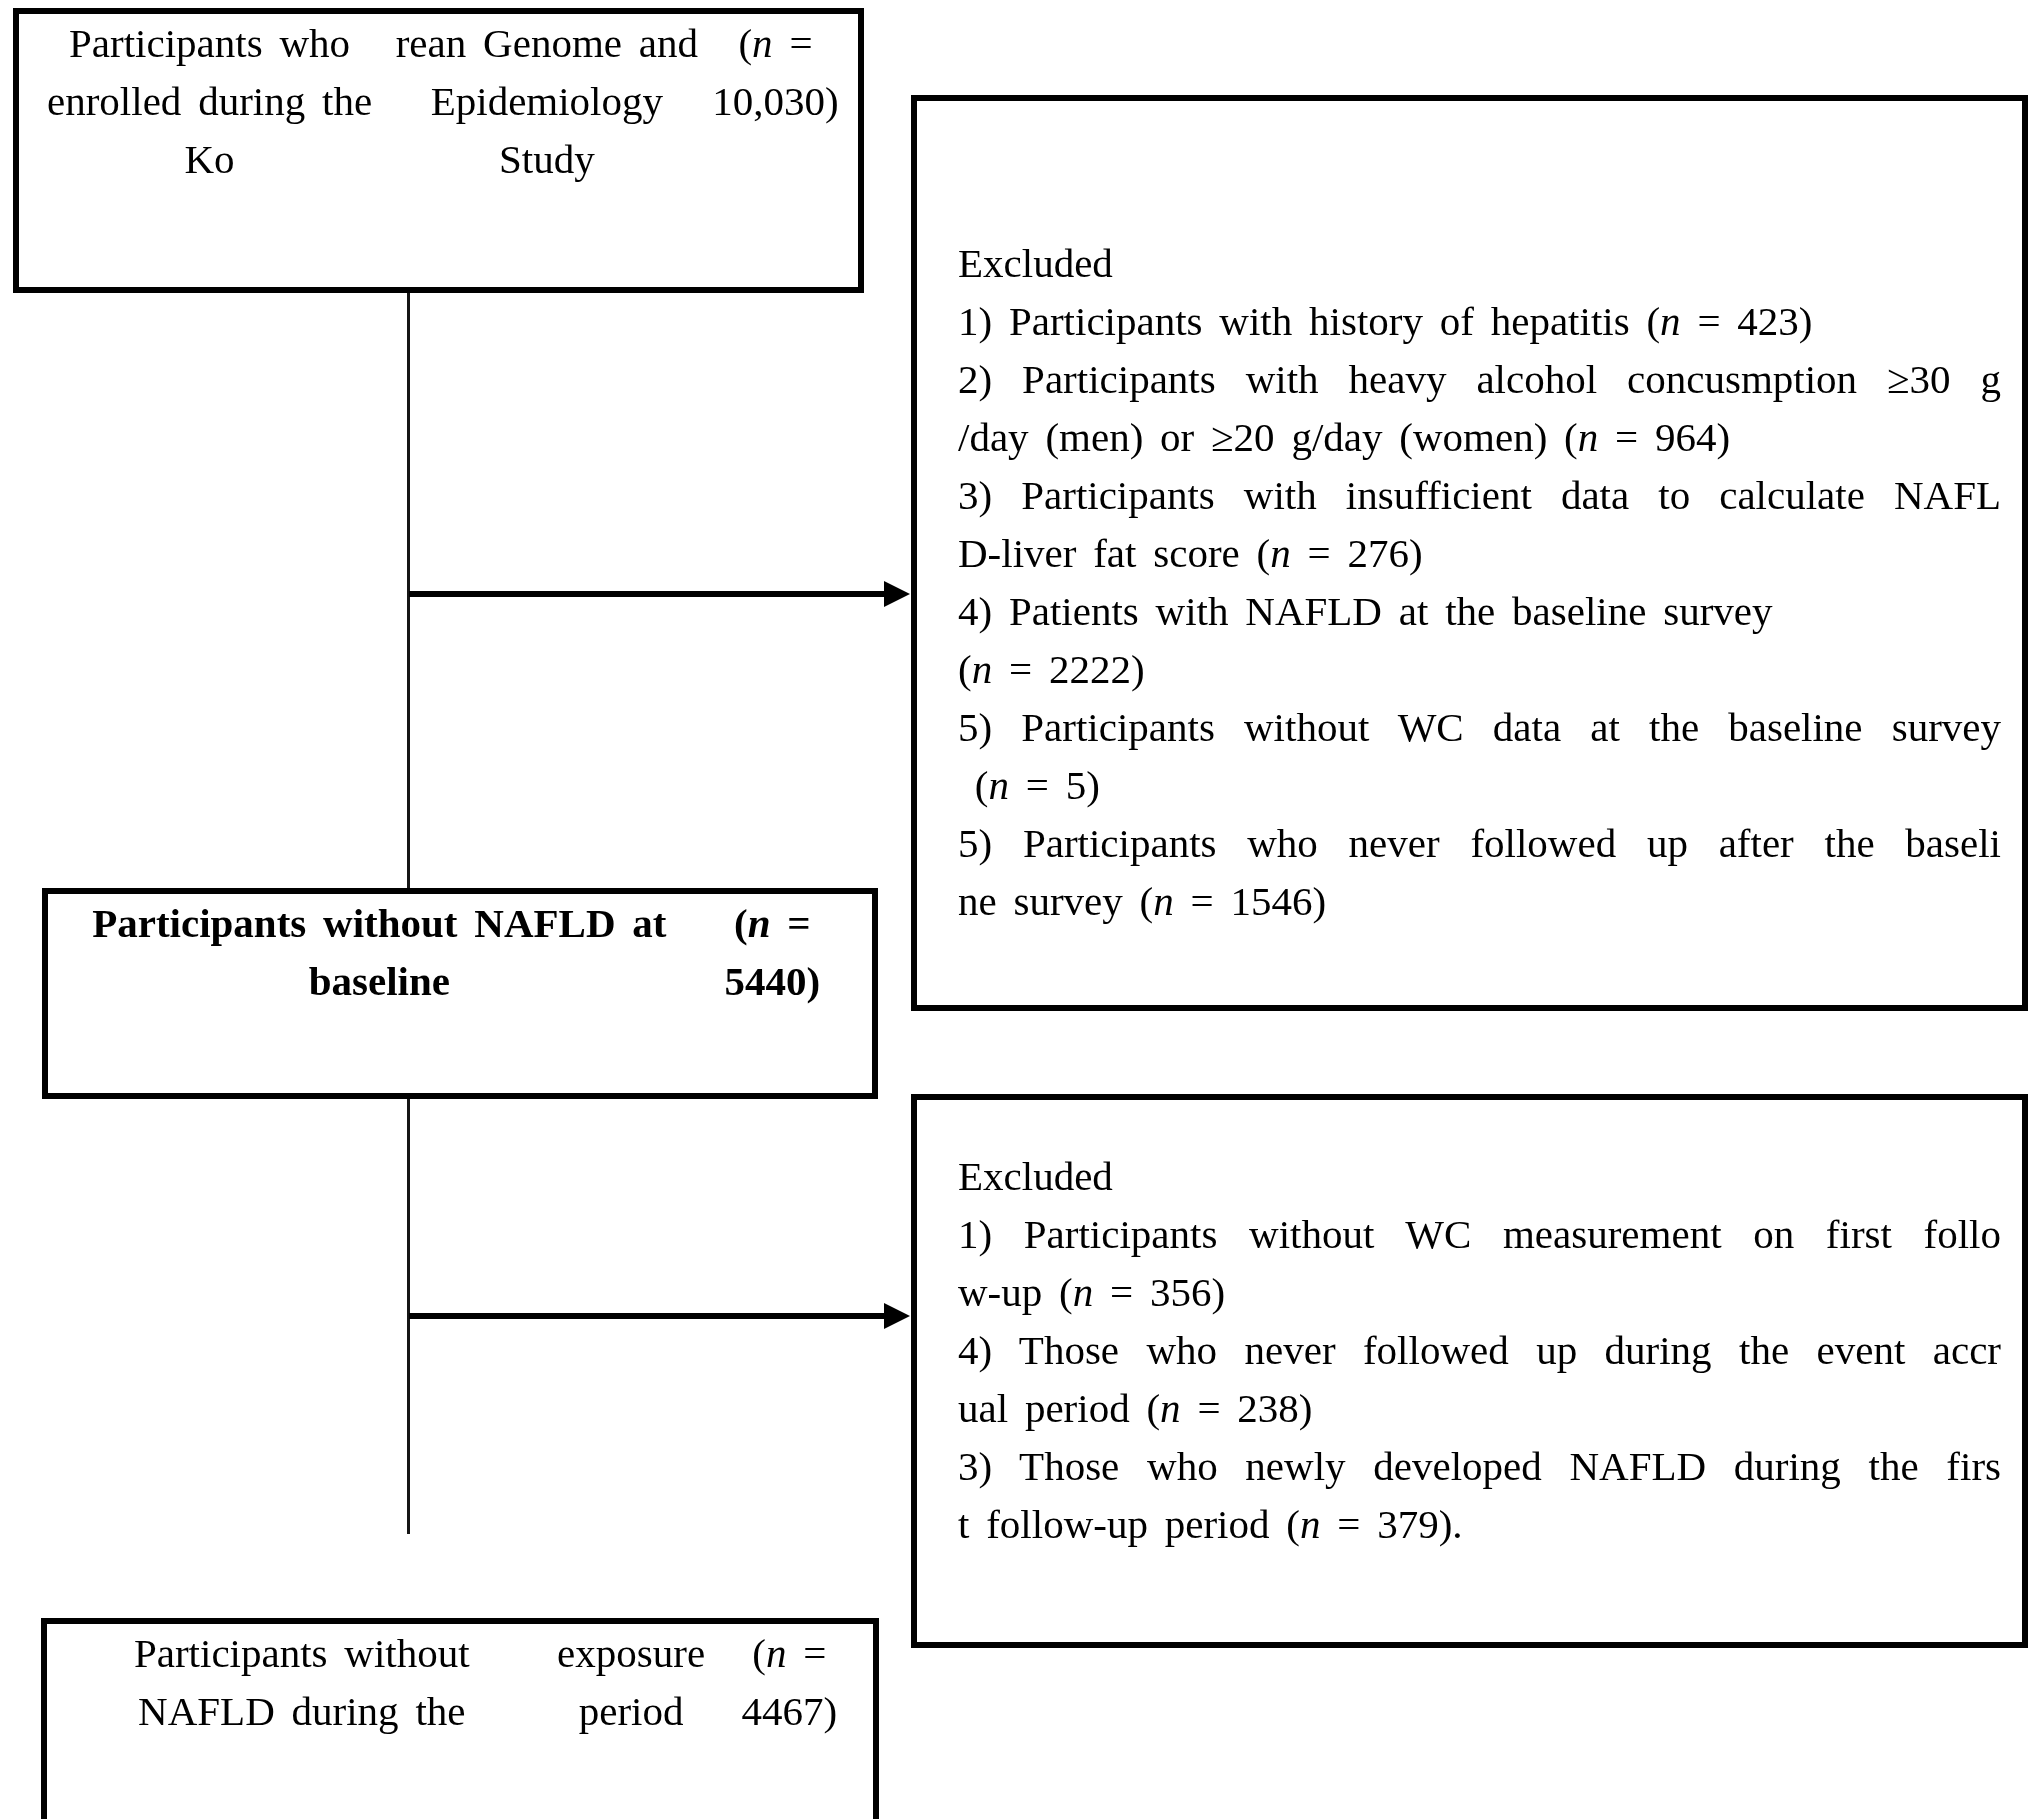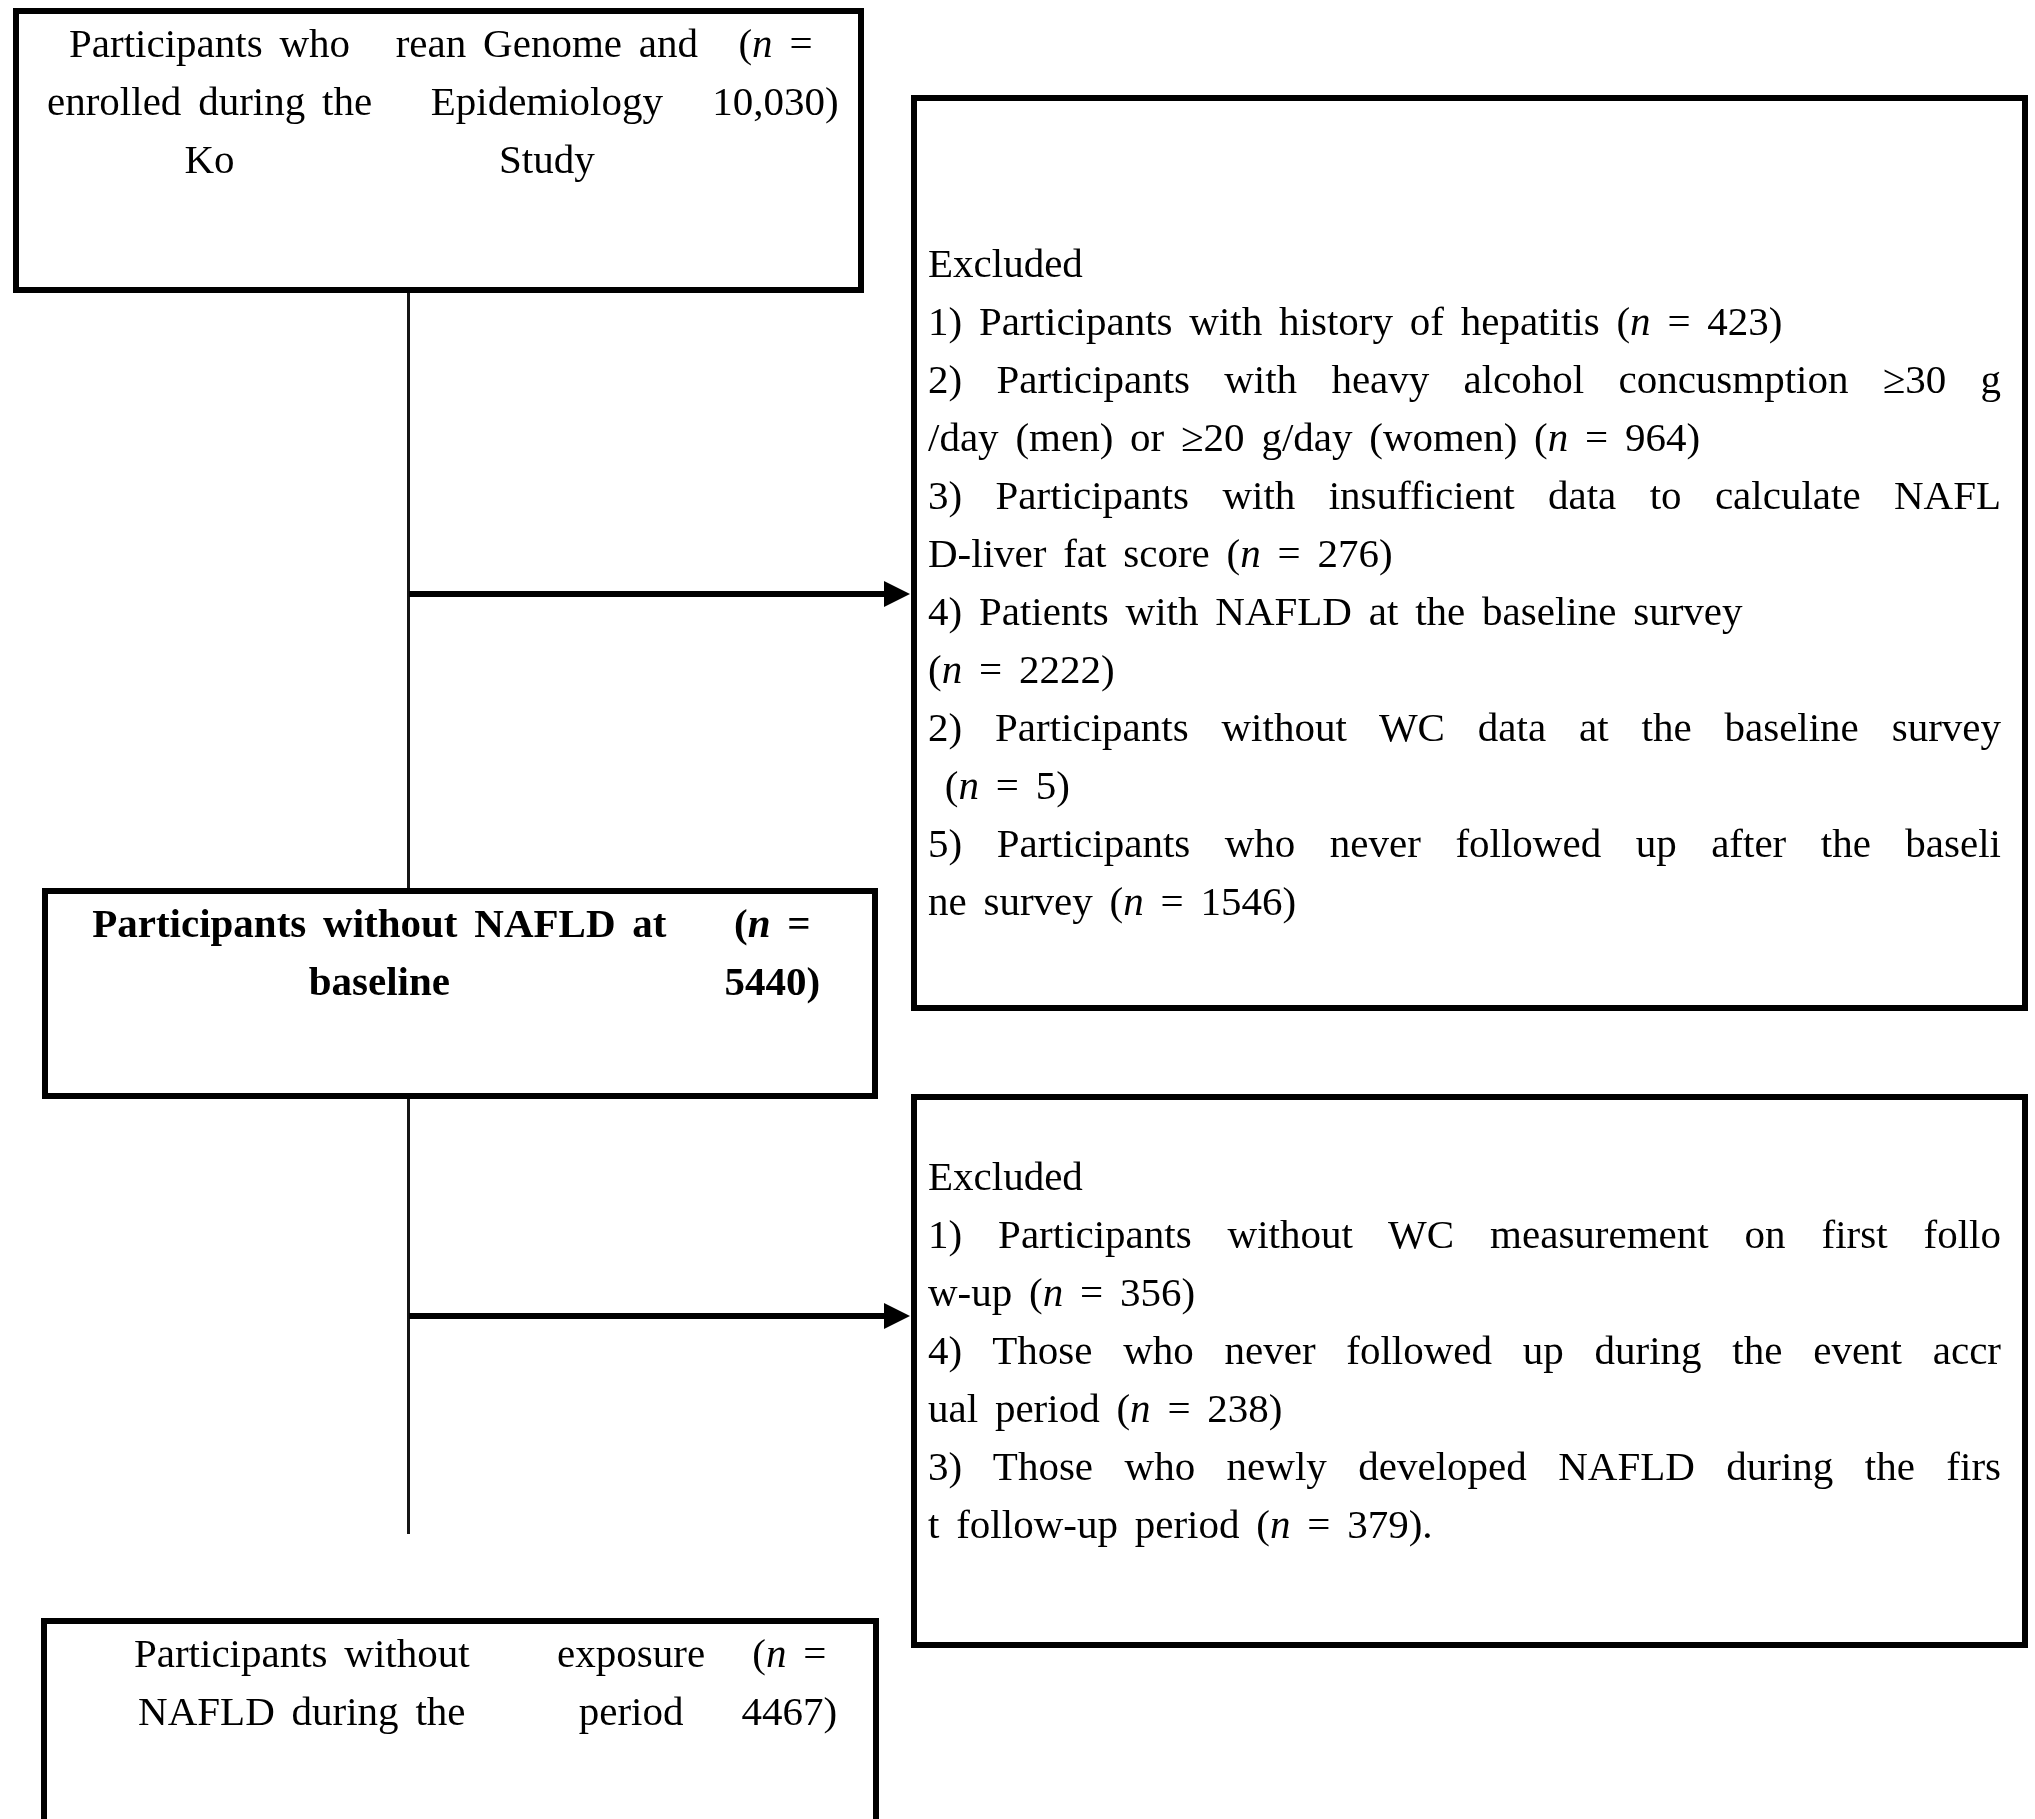--- a/index.html
+++ b/index.html
@@ -28,21 +28,21 @@
   }
   .leftbox {
     display: flex;
     flex-direction: row;
     justify-content: center;
     text-align: center;
     padding: 0 19px;
   }
   .rightbox {
     border-width: 6.3px;
-    padding: 133px 21px 0 11px;
+    padding: 133px 21px 0 41px;
     text-align: left;
   }
   #rbox2 { padding-top: 47px; }
   .line { white-space: pre-wrap; }
   .fill {
     text-align: justify;
     text-align-last: justify;
   }
   .vline {
     position: absolute;
@@ -103,21 +103,21 @@
 
   <div class="box rightbox" id="rbox1">
     <div class="line">Excluded</div>
     <div class="line">1) Participants with history of hepatitis (<i>n</i> = 423)</div>
     <div class="line fill">2) Participants with heavy alcohol concusmption ≥30 g</div>
     <div class="line">/day (men) or ≥20 g/day (women) (<i>n</i> = 964)</div>
     <div class="line fill">3) Participants with insufficient data to calculate NAFL</div>
     <div class="line">D-liver fat score (<i>n</i> = 276)</div>
     <div class="line">4) Patients with NAFLD at the baseline survey</div>
     <div class="line">(<i>n</i> = 2222)</div>
-    <div class="line fill">2) Participants without WC data at the baseline survey</div>
+    <div class="line fill">5) Participants without WC data at the baseline survey</div>
     <div class="line"> (<i>n</i> = 5)</div>
     <div class="line fill">5) Participants who never followed up after the baseli</div>
     <div class="line">ne survey (<i>n</i> = 1546)</div>
   </div>
 
   <div class="box leftbox" id="box-b">
     <div class="line">Participants without NAFLD at baseline</div>
     <div class="line">(<i>n</i> = 5440)</div>
   </div>
 

